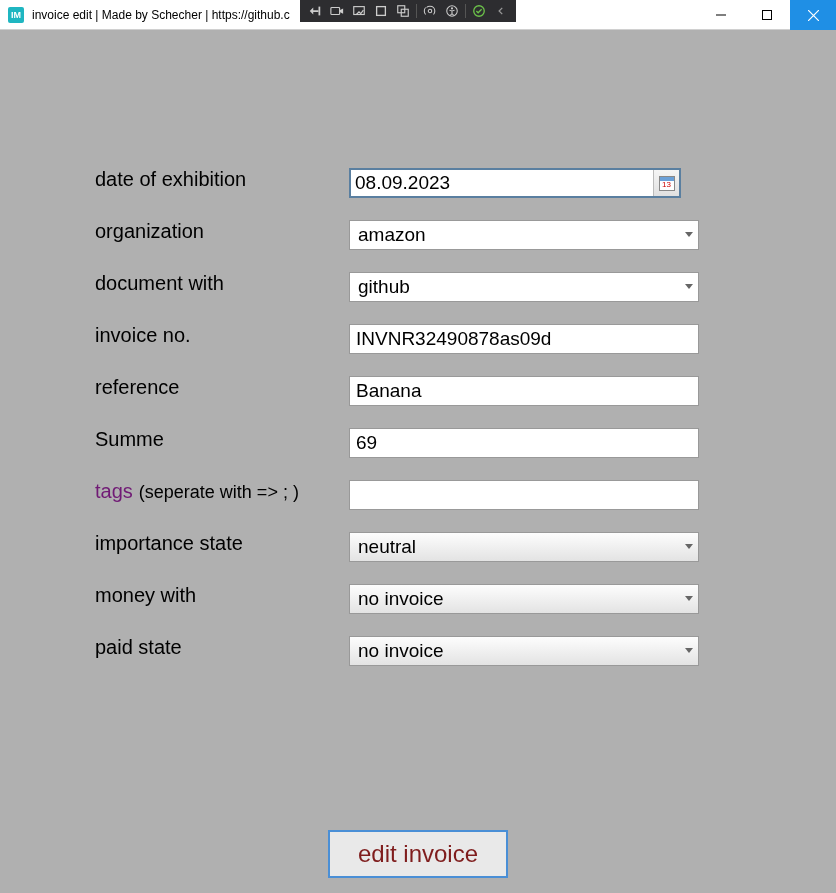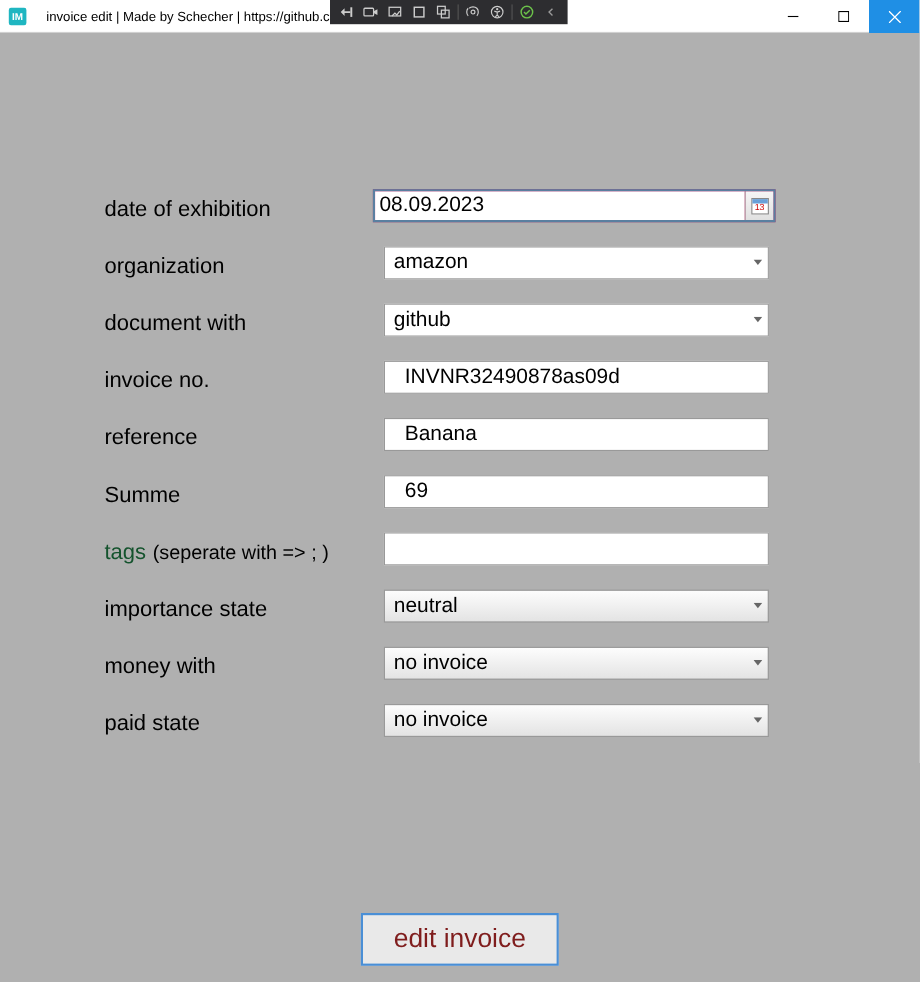--- a/index.html
+++ b/index.html
@@ -17,21 +17,21 @@
   }
   .titlebar .app-icon {
     width: 16px; height: 16px;
     background: #1fb6c1;
     border-radius: 2px;
     margin-left: 8px;
     display: flex; align-items: center; justify-content: center;
     color: #fff; font-size: 9px; font-weight: bold;
   }
   .titlebar .title {
-    margin-left: 18px;
+    margin-left: 8px;
     font-size: 12px;
     color: #000;
     white-space: nowrap;
     overflow: hidden;
   }
   .titlebar .debug-toolbar {
     position: absolute;
     left: 300px;
     top: 0;
     height: 22px;
@@ -86,21 +86,21 @@
   }
 
   .form {
     position: absolute;
     left: 95px;
     top: 138px;
     width: 610px;
   }
   .row {
     display: flex;
-    align-items: flex-end;
+    align-items: flex-start;
     height: 34px;
     margin-bottom: 18px;
   }
   .row .label {
     width: 254px;
     font-size: 20px;
     color: #000;
   }
   .row .hint {
     font-size: 18px;
@@ -112,39 +112,39 @@
     flex: 1;
   }
   .row .label-wrap {
     width: 254px;
     display: flex;
     align-items: baseline;
     gap: 16px;
   }
   .row .label-wrap .label-small {
     font-size: 20px;
-    color: #14532d;
+    color: #701a75;
   }
 
   input[type="text"].textbox {
     width: 350px;
     height: 30px;
     border: 1px solid #999;
     background: #fff;
     font-size: 19px;
-    padding: 2px 18px;
+    padding: 2px 6px;
     font-family: inherit;
   }
 
   .datepicker {
-    width: 366px;
+    width: 332px;
     height: 30px;
     display: flex;
     border: 2px solid #5a7fa0;
-    background: #be185d;
+    background: #86efac;
   }
   .datepicker input {
     flex: 1;
     border: none;
     font-size: 19px;
     padding: 0 4px;
     font-family: inherit;
     background: #fff;
   }
   .datepicker .cal-btn {

